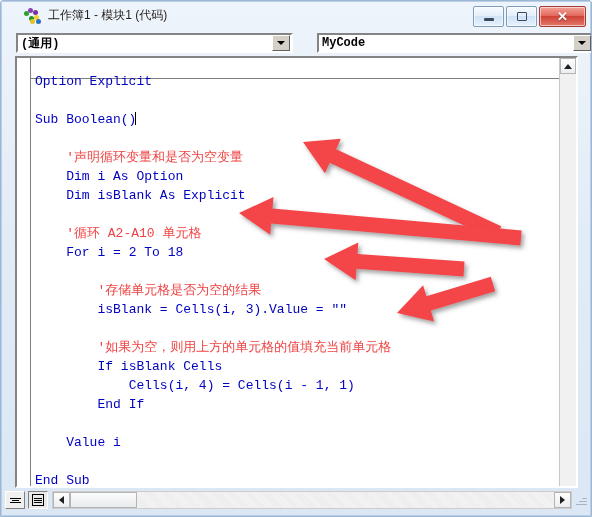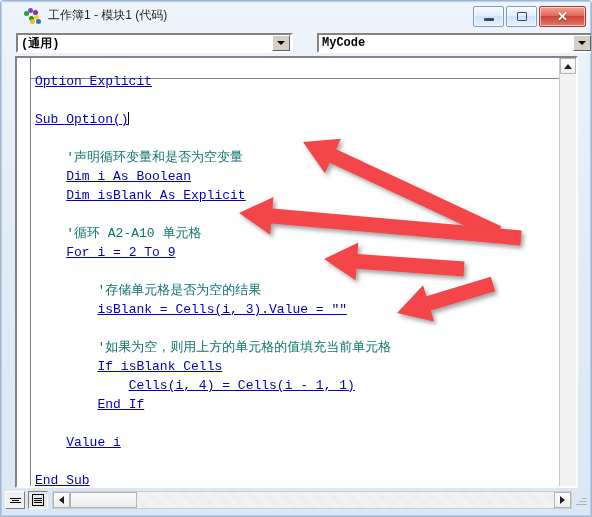--- a/index.html
+++ b/index.html
@@ -202,22 +202,22 @@
   .code-text {
     position: absolute;
     left: 4px;
     top: 1px;
     font-family: "Liberation Mono", "DejaVu Sans Mono", monospace;
     font-size: 13px;
     line-height: 19px;
     white-space: pre;
     color: #000080;
   }
-  .code-text .kw  { color: #0000c0; text-decoration: underline; }
-  .code-text .cm  { color: #0f766e; }
+  .code-text .kw  { color: #0000c0; }
+  .code-text .cm  { color: #ef4444; }
   .cursor {
     display: inline-block;
     width: 1px;
     height: 13px;
     background: #000000;
     vertical-align: -2px;
     margin-left: -1px;
   }
 
   
@@ -401,28 +401,28 @@
       </span>
     </div>
   </div>
 
   <div class="code-pane">
     <div class="margin-bar"></div>
     <div class="code-area">
       <div class="sep-line"></div>
       <pre class="code-text" id="code-render"><span class="kw">Option Explicit</span>
 
-<span class="kw">Sub Option()</span><span class="cursor"></span>
+<span class="kw">Sub Boolean()</span><span class="cursor"></span>
 
     <span class="cm">'声明循环变量和是否为空变量</span>
-    <span class="kw">Dim i As Boolean</span>
+    <span class="kw">Dim i As Option</span>
     <span class="kw">Dim isBlank As Explicit</span>
 
     <span class="cm">'循环 A2-A10 单元格</span>
-    <span class="kw">For i = 2 To 9</span>
+    <span class="kw">For i = 2 To 18</span>
 
         <span class="cm">'存储单元格是否为空的结果</span>
         <span class="kw">isBlank = Cells(i, 3).Value = ""</span>
 
         <span class="cm">'如果为空，则用上方的单元格的值填充当前单元格</span>
         <span class="kw">If isBlank Cells</span>
             <span class="kw">Cells(i, 4) = Cells(i - 1, 1)</span>
         <span class="kw">End If</span>
 
     <span class="kw">Value i</span>

